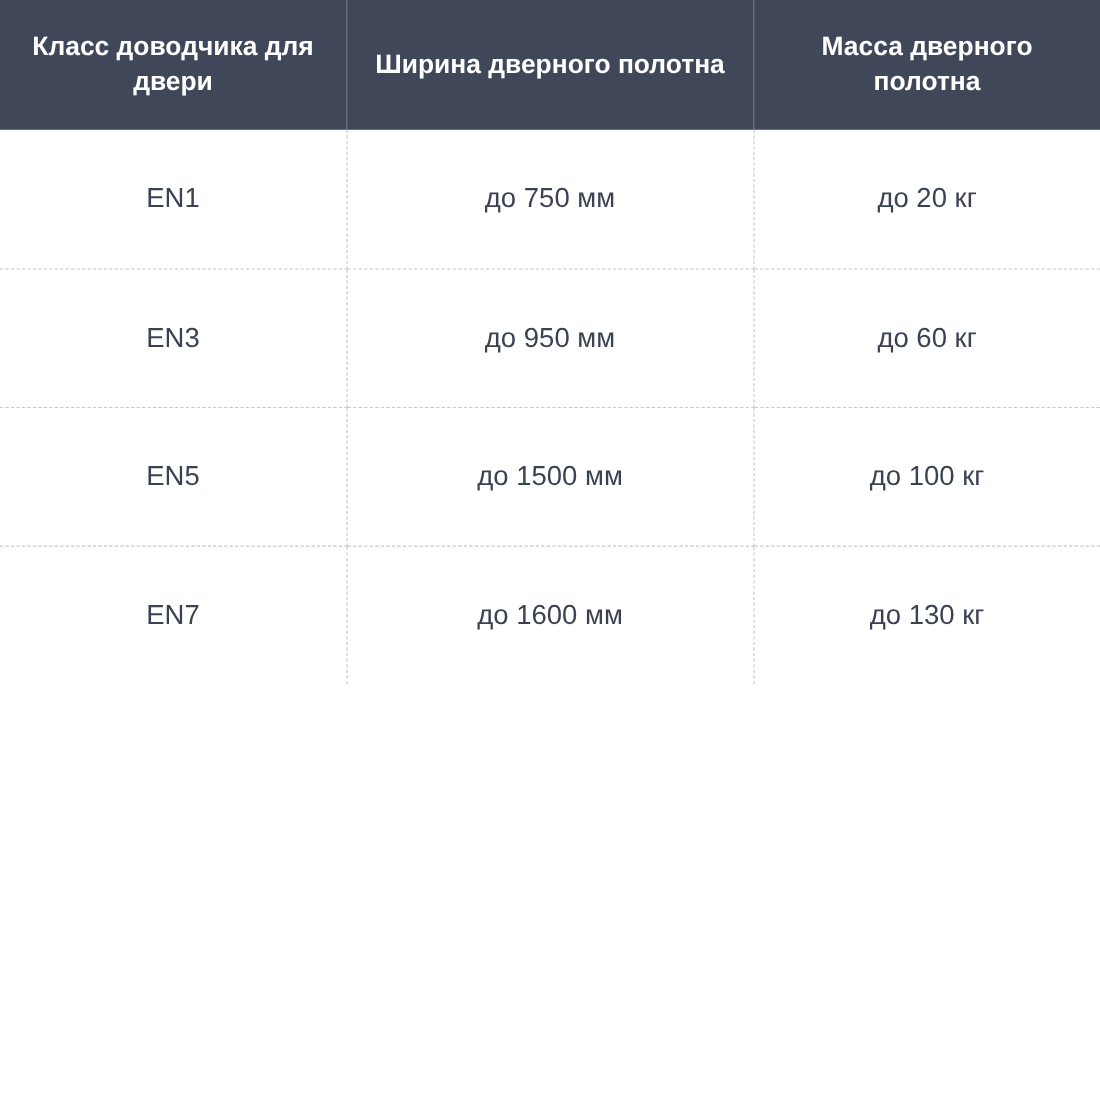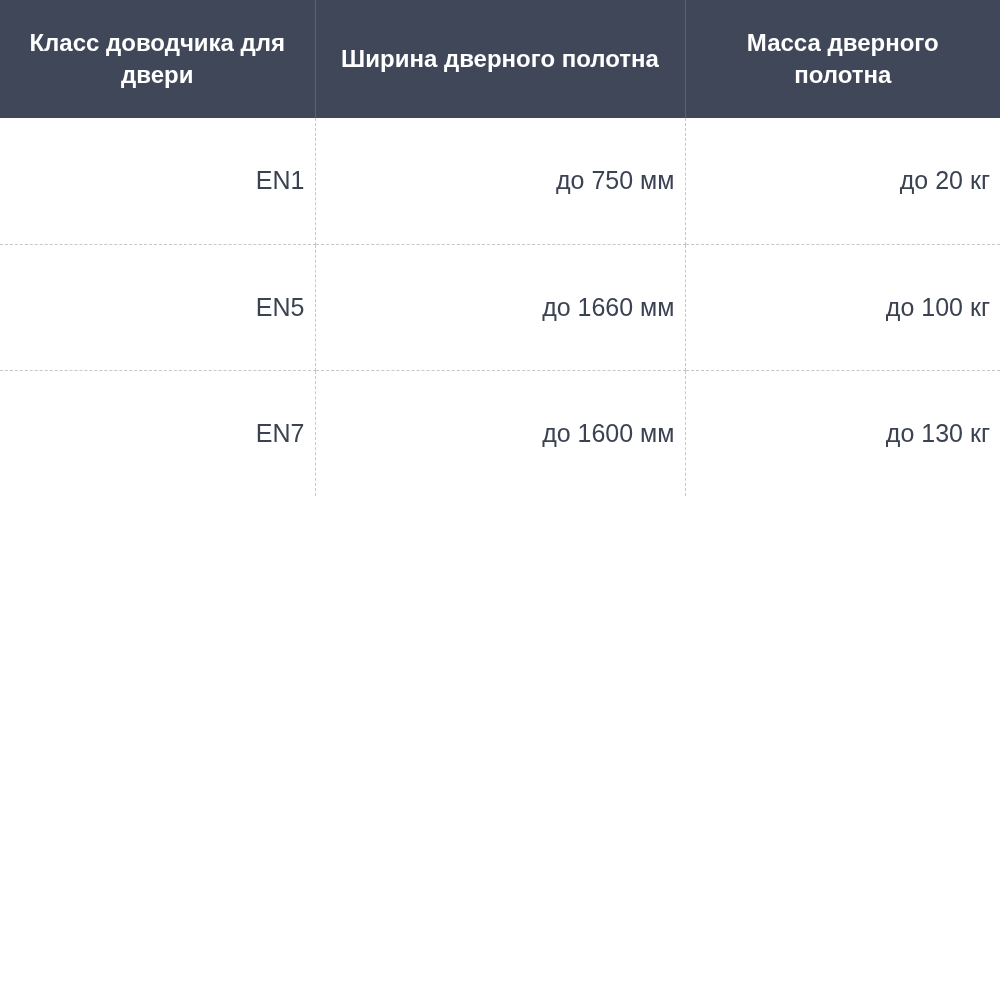--- a/index.html
+++ b/index.html
@@ -39,21 +39,21 @@
     text-align: center;
     border-right: 1px solid #5a6274;
   }
   table.spec-table thead th:last-child {
     border-right: none;
     margin-top: 31px;
   }
   table.spec-table tbody td {
     height: 126px;
     box-sizing: border-box;
-    text-align: right;
+    text-align: center;
     vertical-align: middle;
     font-size: 25px;
     color: #3b4252;
     border-bottom: 1px dashed #c4c7ce;
     border-right: 1px dashed #c4c7ce;
     padding: 6px 10px;
   }
   table.spec-table tbody td:last-child {
     border-right: none;
   }
@@ -77,22 +77,27 @@
         <th class="col-3">Масса дверного полотна</th>
       </tr>
     </thead>
     <tbody>
       <tr>
         <td class="col-1">EN1</td>
         <td class="col-2">до 750 мм</td>
         <td class="col-3">до 20 кг</td>
       </tr>
       <tr>
+        <td class="col-1">EN3</td>
+        <td class="col-2">до 950 мм</td>
+        <td class="col-3">до 60 кг</td>
+      </tr>
+      <tr>
         <td class="col-1">EN5</td>
-        <td class="col-2">до 1660 мм</td>
+        <td class="col-2">до 1500 мм</td>
         <td class="col-3">до 100 кг</td>
       </tr>
       <tr>
         <td class="col-1">EN7</td>
         <td class="col-2">до 1600 мм</td>
         <td class="col-3">до 130 кг</td>
       </tr>
     </tbody>
   </table>
 </div>

